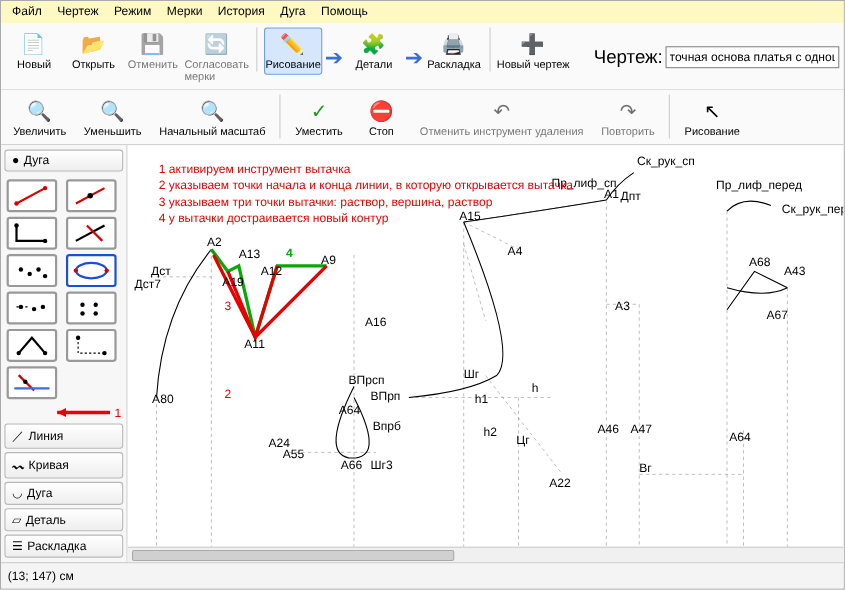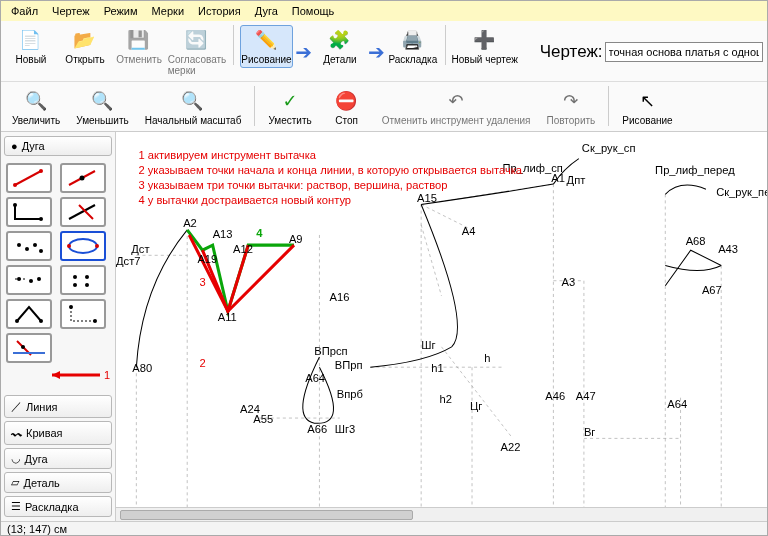--- a/index.html
+++ b/index.html
@@ -21,21 +21,21 @@
   .accordion{border:1px solid #b8b8b8;border-radius:3px;background:linear-gradient(#fff,#eee);padding:3px 6px;font-size:11px;cursor:pointer;display:flex;align-items:center;gap:4px}
   .accordion.expanded::before{content:"";display:none}
   .tool-grid{display:grid;grid-template-columns:1fr 1fr;gap:4px;padding:4px 2px}
   .tool{width:46px;height:30px;border:2px solid #999;border-radius:3px;background:#fff;display:flex;align-items:center;justify-content:center;cursor:pointer}
   .tool.active{border-color:#1a4fd6}
   .tool svg{width:36px;height:22px}
   .canvas-wrap{flex:1;position:relative;background:#fff;overflow:hidden}
   .canvas{position:absolute;left:0;top:0;width:100%;height:100%}
   .hscroll{position:absolute;bottom:0;left:0;right:0;height:14px;background:#f0f0f0;border-top:1px solid #ccc;display:flex;align-items:center}
   .hscroll .thumb{height:10px;background:#d0d0d0;border:1px solid #aaa;border-radius:2px;width:45%;margin-left:4px}
-  .statusbar{height:14px;background:#f4f4f4;border-top:1px solid #ccc;padding:1px 6px;font-size:11px;display:flex;align-items:center}
+  .statusbar{height:24px;background:#f4f4f4;border-top:1px solid #ccc;padding:1px 6px;font-size:11px;display:flex;align-items:center}
   .red-note{fill:#e60000;font-size:11px}
   .lbl2{font-size:9px}
   .arrow-red{stroke:#e60000;stroke-width:3;fill:none}
 </style>
 </head>
 <body>
 
 <div class="menubar">
   <span>Файл</span>
   <span>Чертеж</span>

